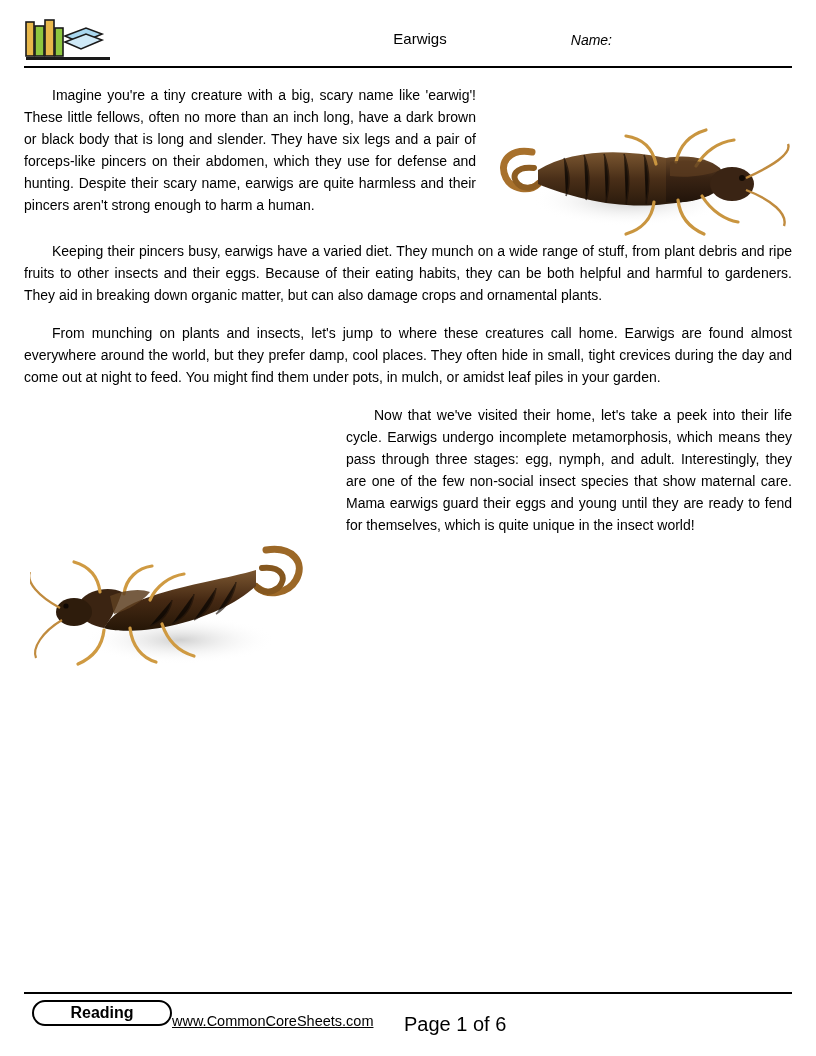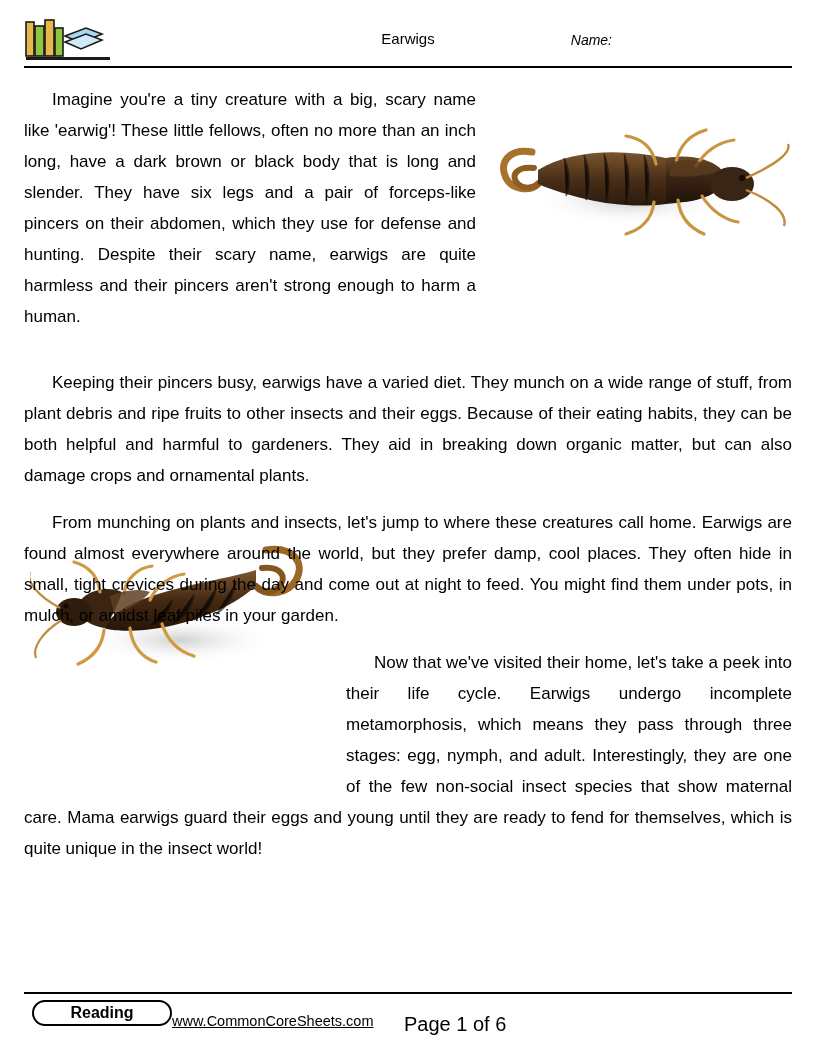--- a/index.html
+++ b/index.html
@@ -27,21 +27,21 @@
   
   .header {
     position: absolute;
     left: 24px;
     top: 18px;
     width: 768px;
     height: 48px;
   }
   .header-title {
     position: absolute;
-    left: 0;
+    left: 12px;
     top: 12px;
     width: 768px;
     text-align: center;
     font-size: 15px;
   }
   .header-name {
     position: absolute;
     right: 180px;
     top: 14px;
     font-size: 14px;
@@ -67,22 +67,22 @@
 
   
   .content {
     position: absolute;
     left: 24px;
     top: 84px;
     width: 768px;
   }
   p.para {
     margin: 0 0 14px 0;
-    font-size: 17px;
-    line-height: 31px;
+    font-size: 14px;
+    line-height: 22px;
     text-indent: 28px;
     text-align: justify;
   }
   p.para:last-child { margin-bottom: 16px; }
 
   .p1 {
     width: 452px;
   }
   .p4 {
     text-align: justify;
@@ -260,21 +260,21 @@
         <path d="M74 100 C72 118 62 128 48 134"></path>
         <path d="M100 98 C102 116 112 128 126 132"></path>
         <path d="M132 94 C138 112 150 122 164 126"></path>
       </g>
       <path d="M80 66 C94 60 110 58 120 62 C112 72 98 80 84 84 Z" fill="#5e3f21" opacity="0.85"></path>
     </svg>
   </div>
 
   <div class="content">
     <p class="para p1">Imagine you're a tiny creature with a big, scary name like 'earwig'! These little fellows, often no more than an inch long, have a dark brown or black body that is long and slender. They have six legs and a pair of forceps-like pincers on their abdomen, which they use for defense and hunting. Despite their scary name, earwigs are quite harmless and their pincers aren't strong enough to harm a human.</p>
-    <p class="para p2" style="margin-top:35px;">Keeping their pincers busy, earwigs have a varied diet. They munch on a wide range of stuff, from plant debris and ripe fruits to other insects and their eggs. Because of their eating habits, they can be both helpful and harmful to gardeners. They aid in breaking down organic matter, but can also damage crops and ornamental plants.</p>
+    <p class="para p2" style="margin-top:24px;">Keeping their pincers busy, earwigs have a varied diet. They munch on a wide range of stuff, from plant debris and ripe fruits to other insects and their eggs. Because of their eating habits, they can be both helpful and harmful to gardeners. They aid in breaking down organic matter, but can also damage crops and ornamental plants.</p>
     <p class="para p3" style="margin-top:16px;">From munching on plants and insects, let's jump to where these creatures call home. Earwigs are found almost everywhere around the world, but they prefer damp, cool places. They often hide in small, tight crevices during the day and come out at night to feed. You might find them under pots, in mulch, or amidst leaf piles in your garden.</p>
     <p class="para p4" style="margin-top:16px; shape-outside:none; text-indent:28px;"><span style="float: left; width: 322px; height: 140px;"></span>Now that we've visited their home, let's take a peek into their life cycle. Earwigs undergo incomplete metamorphosis, which means they pass through three stages: egg, nymph, and adult. Interestingly, they are one of the few non-social insect species that show maternal care. Mama earwigs guard their eggs and young until they are ready to fend for themselves, which is quite unique in the insect world!</p>
   </div>
 
   <div class="footer-rule"></div>
   <div class="badge">Reading</div>
   <div class="footer-site">www.CommonCoreSheets.com</div>
   <div class="footer-page">Page 1 of 6</div>
 
 </div>

